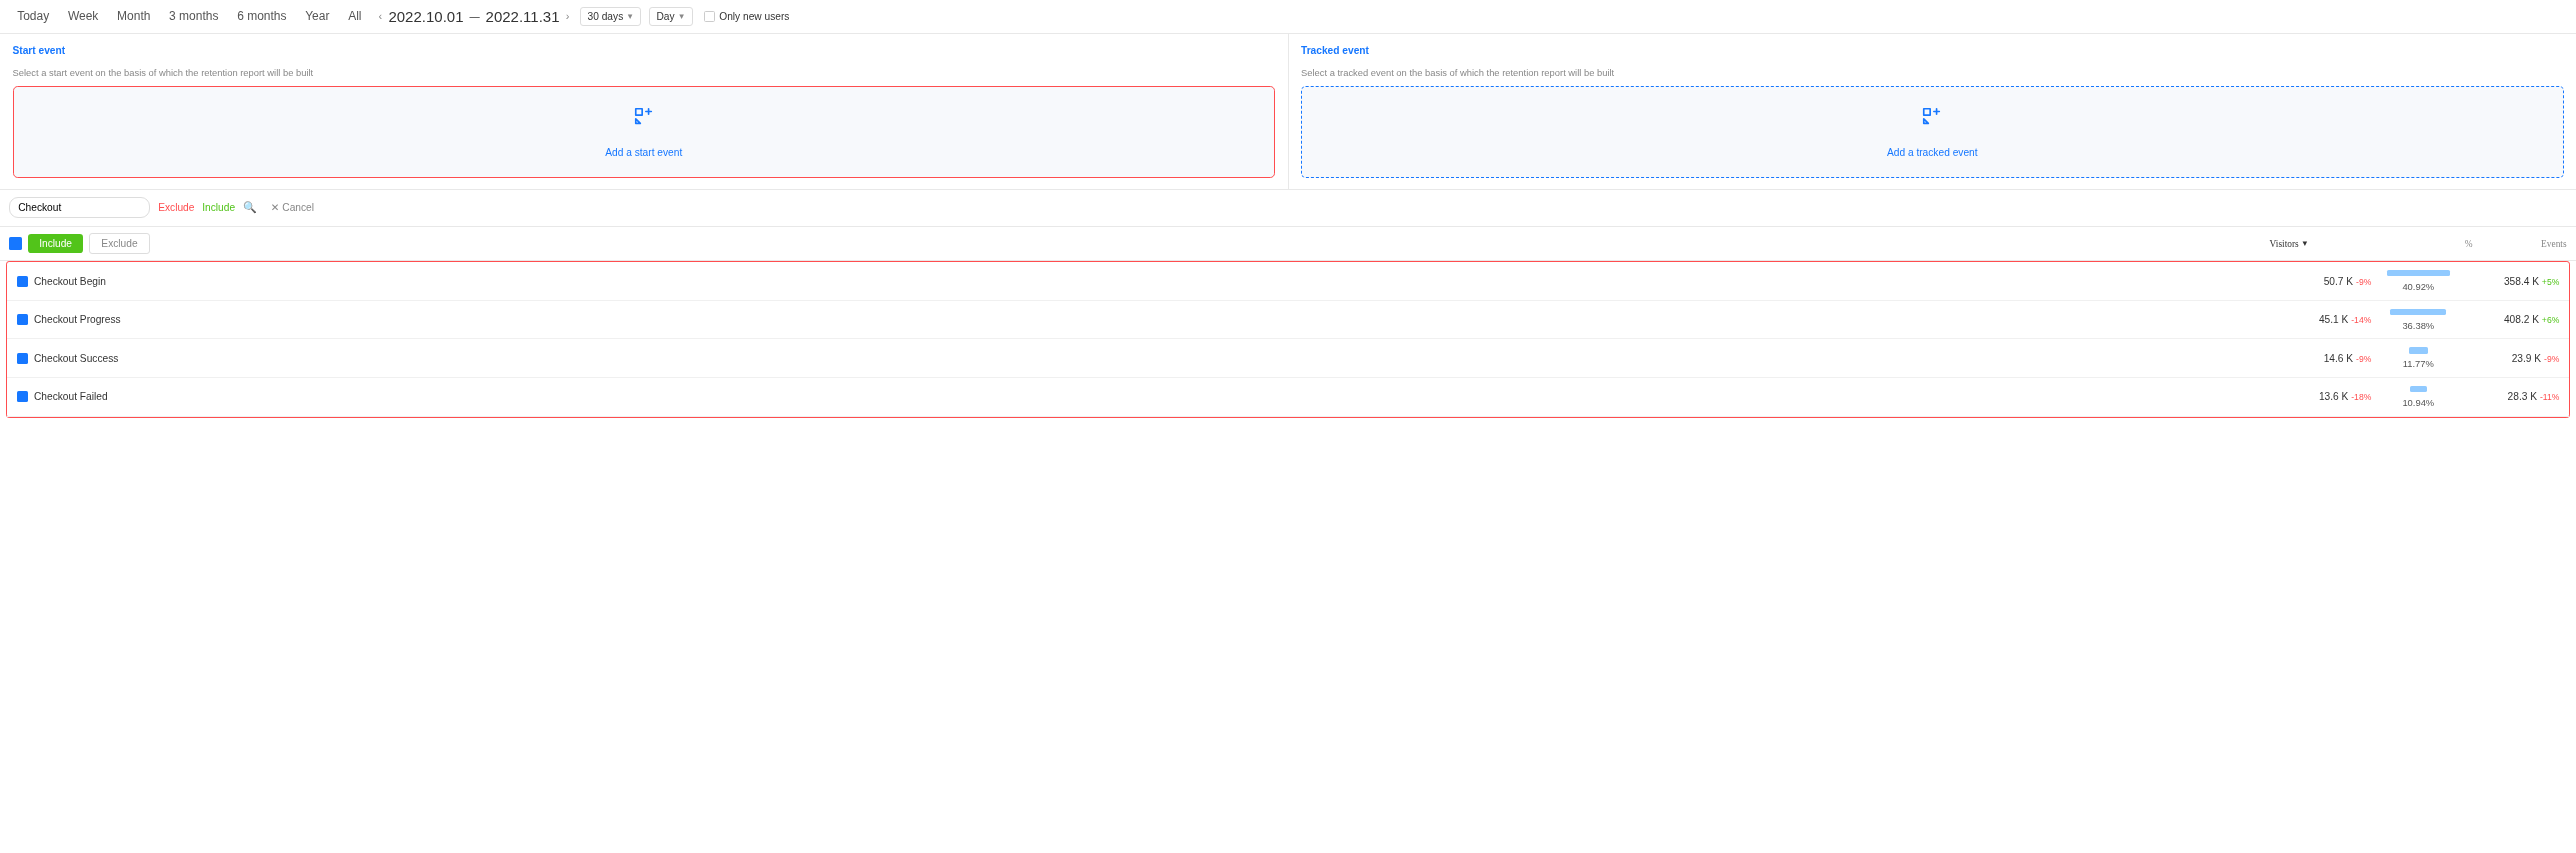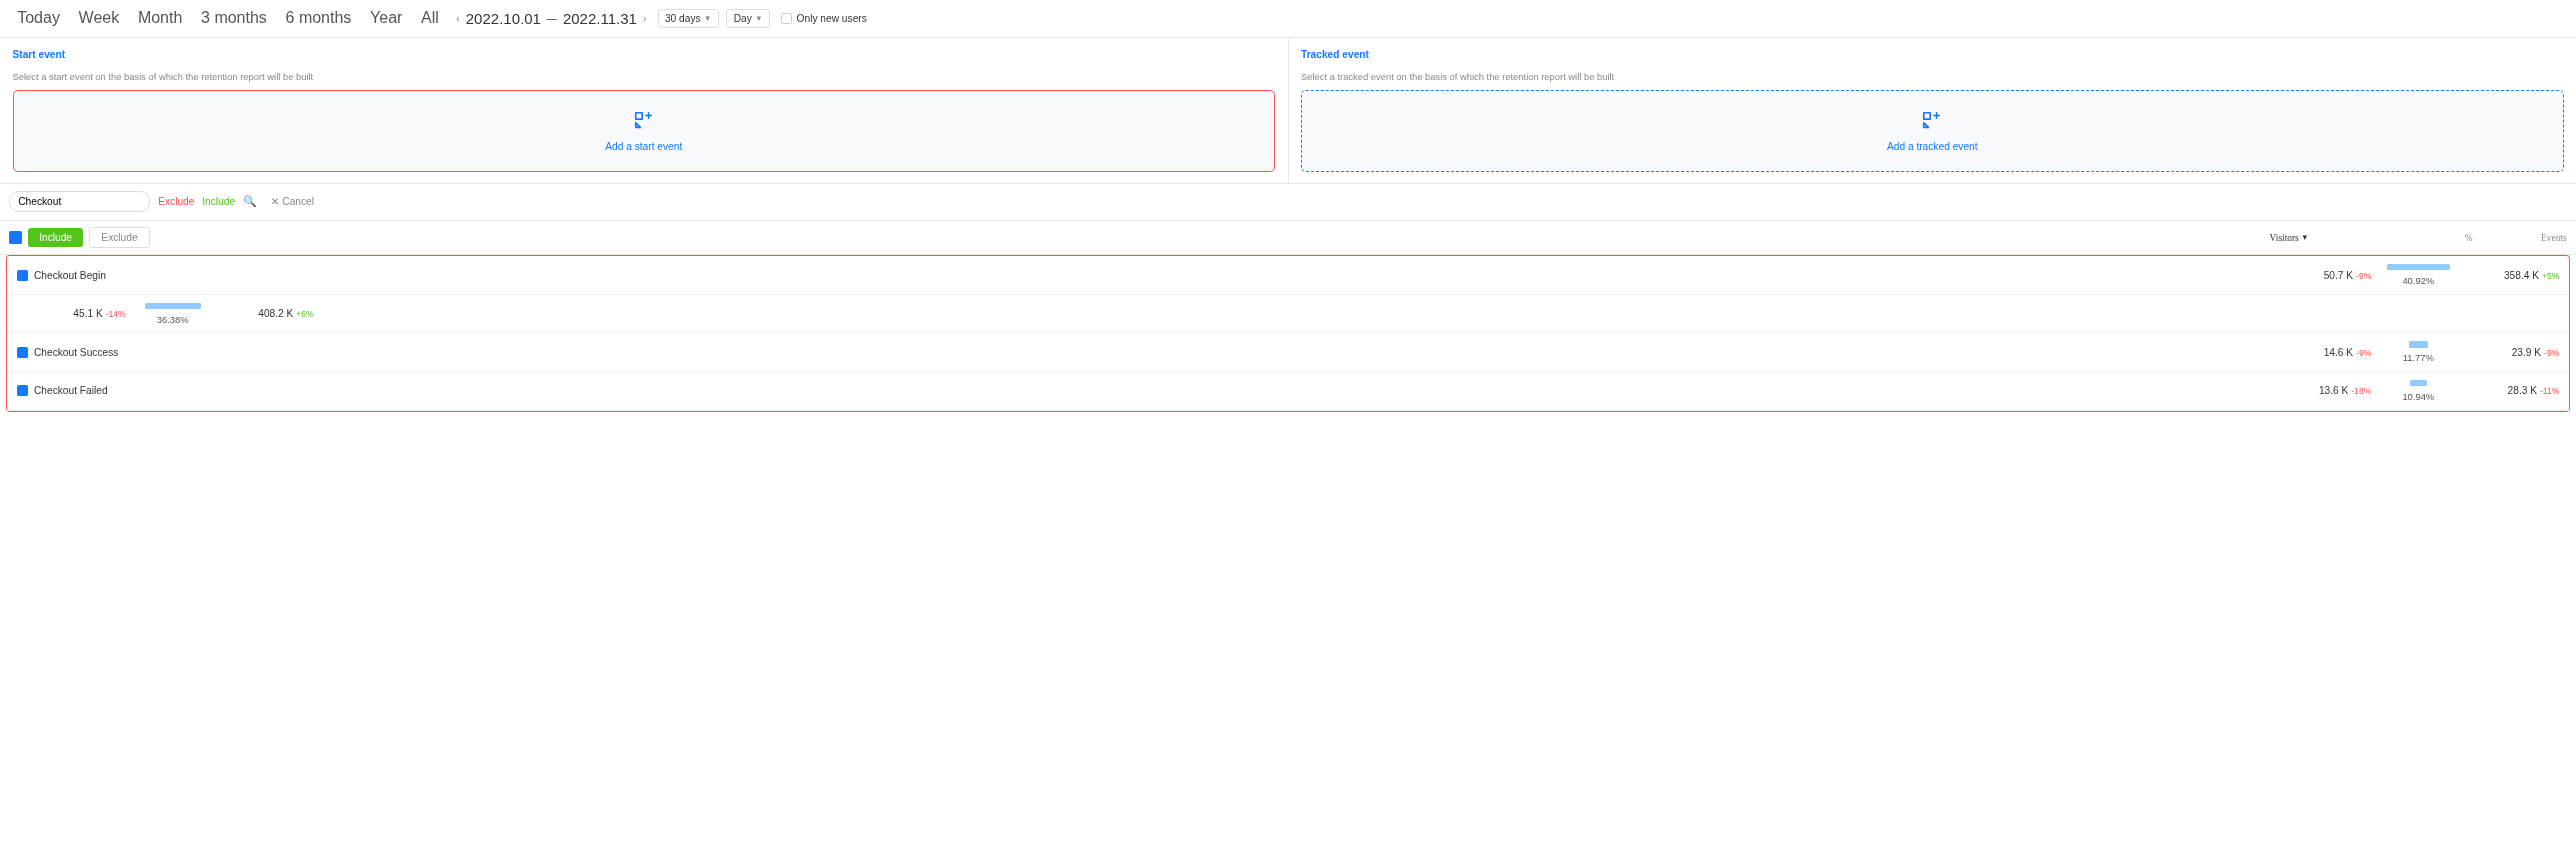--- a/index.html
+++ b/index.html
@@ -17,21 +17,21 @@
       padding: 6.3px 9.4px;
       border-bottom: 0.8px solid #e8e8e8;
       gap: 3.1px;
       flex-wrap: wrap;
     }
     .toolbar-btn {
       padding: 3.1px 7.8px;
       border: none;
       background: none;
       cursor: pointer;
-      font-size: 16px;
+      font-size: 12px;
       color: #555;
       border-radius: 3.1px;
     }
     .date-range-wrapper {
       display: flex;
       align-items: center;
       gap: 3.1px;
       margin-left: 3.1px;
     }
     .date-nav-btn {
@@ -108,21 +108,21 @@
       border: 1.6px solid #ff4d4f;
       border-radius: 4.7px;
       display: flex;
       align-items: center;
       justify-content: center;
       flex-direction: column;
       padding: 19px;
       background: #f7f9fc;
       cursor: pointer;
       min-height: 78px;
-      gap: 4px;
+      gap: 14px;
     }
     .add-event-area.dashed {
       border: 1.6px dashed #1677ff;
       border-radius: 4.7px;
     }
     .add-event-label {
       color: #1677ff;
       font-size: 10.2px;
     }
     .add-event-icon {
@@ -390,20 +390,24 @@
           <div class="percent-bar" style="width:63px;"></div>
           <span class="percent-val">40.92%</span>
         </div>
       </div>
       <div class="col-events">
         <span class="events-val">358.4 K</span>
         <span class="visitors-change pos">+5%</span>
       </div>
     </div>
       <div class="table-row-item">
+      <div class="col-name">
+        <span class="event-checkbox"></span>
+        <span class="event-name">Checkout Progress</span>
+      </div>
       <div class="col-visitors">
         <span class="visitors-val">45.1 K</span>
         <span class="visitors-change neg">-14%</span>
       </div>
       <div class="col-percent">
         <div class="percent-bar-wrap">
           <div class="percent-bar" style="width:56px;"></div>
           <span class="percent-val">36.38%</span>
         </div>
       </div>

